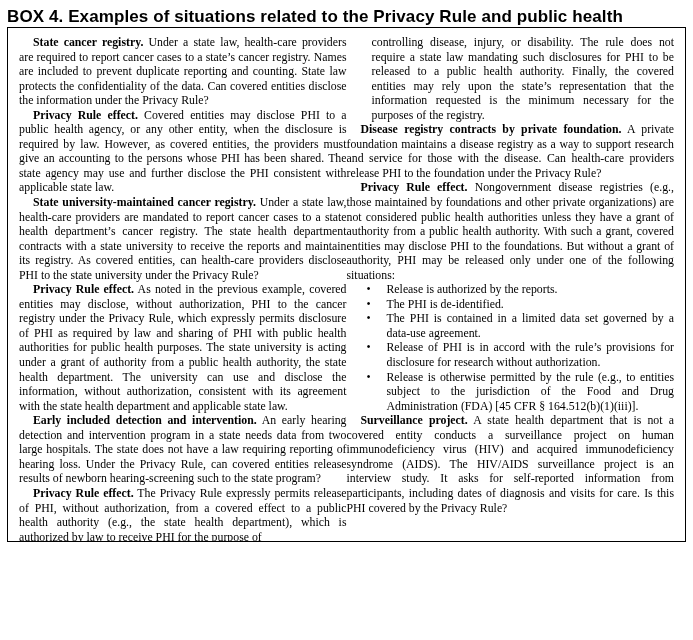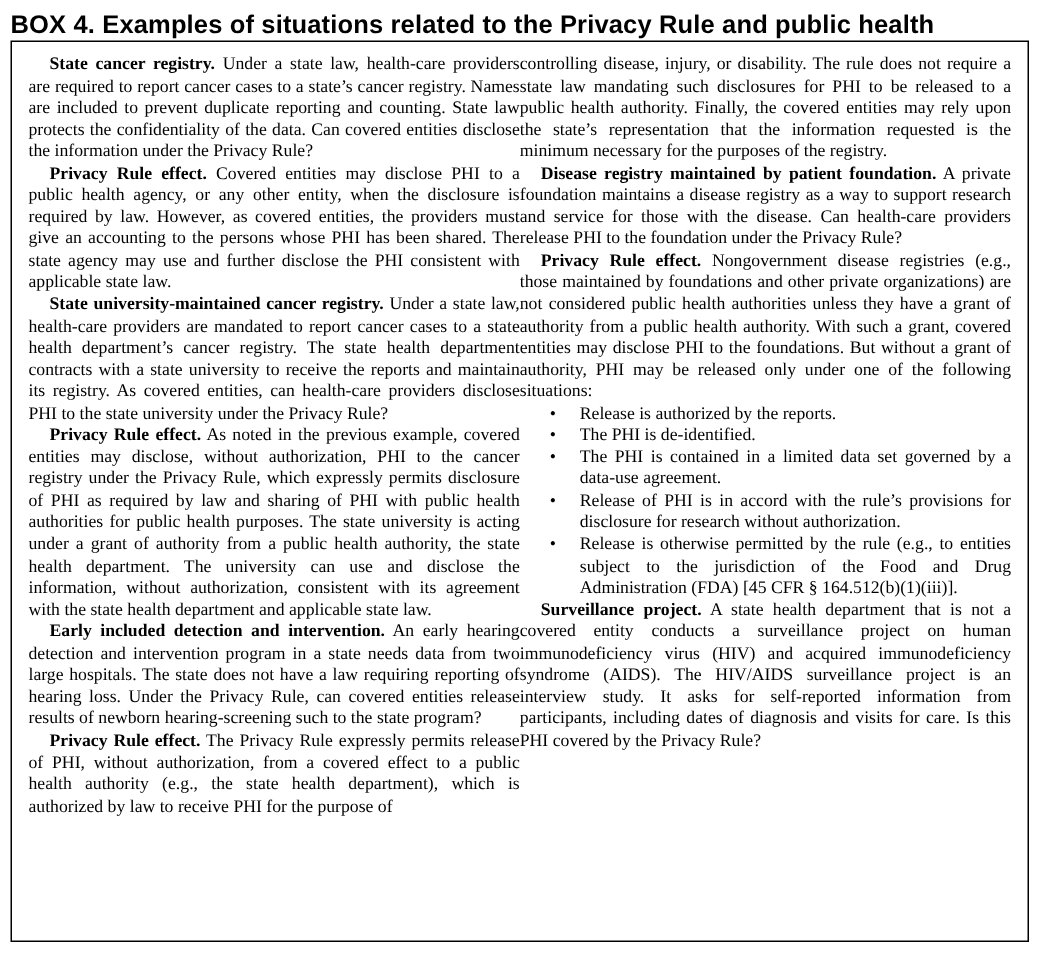--- a/index.html
+++ b/index.html
@@ -22,21 +22,21 @@
     font-weight: bold;
     font-size: 17px;
     letter-spacing: 0.1px;
     white-space: nowrap;
   }
   .box {
     position: absolute;
     left: 7px;
     top: 27px;
     width: 679px;
-    height: 601px;
+    height: 515px;
     border: 1px solid #000000;
     box-sizing: border-box;
     padding: 7px 11px 6px 11px;
     display: flex;
     gap: 0;
     overflow: hidden;
   }
   .col {
     flex: 1 1 0;
     min-width: 0;
@@ -45,20 +45,21 @@
     line-height: 14.55px;
     hyphens: auto;
     -webkit-hyphens: auto;
   }
   .para {
     margin: 0;
     text-indent: 14px;
   }
   .para.no-indent {
     text-indent: 0;
+    margin-left: 25px;
   }
   .lead {
     font-weight: bold;
   }
   ul.bullets {
     margin: 0;
     padding: 0 0 0 40px;
     list-style: none;
   }
   ul.bullets li {
@@ -82,21 +83,21 @@
     <p class="para"><b class="lead">State cancer registry.</b> <span>Under a state law, health-care providers are required to report cancer cases to a state’s cancer registry. Names are included to prevent duplicate reporting and counting. State law protects the confidentiality of the data. Can covered entities disclose the information under the Privacy Rule?</span></p>
     <p class="para"><b class="lead">Privacy Rule effect.</b> <span>Covered entities may disclose PHI to a public health agency, or any other entity, when the disclosure is required by law. However, as covered entities, the providers must give an accounting to the persons whose PHI has been shared. The state agency may use and further disclose the PHI consistent with applicable state law.</span></p>
     <p class="para"><b class="lead">State university-maintained cancer registry.</b> <span>Under a state law, health-care providers are mandated to report cancer cases to a state health department’s cancer registry. The state health department contracts with a state university to receive the reports and maintain its registry. As covered entities, can health-care providers disclose PHI to the state university under the Privacy Rule?</span></p>
     <p class="para"><b class="lead">Privacy Rule effect.</b> <span>As noted in the previous example, covered entities may disclose, without authorization, PHI to the cancer registry under the Privacy Rule, which expressly permits disclosure of PHI as required by law and sharing of PHI with public health authorities for public health purposes. The state university is acting under a grant of authority from a public health authority, the state health department. The university can use and disclose the information, without authorization, consistent with its agreement with the state health department and applicable state law.</span></p>
     <p class="para"><b class="lead">Early included detection and intervention.</b> <span>An early hearing detection and intervention program in a state needs data from two large hospitals. The state does not have a law requiring reporting of hearing loss. Under the Privacy Rule, can covered entities release results of newborn hearing-screening such to the state program?</span></p>
     <p class="para"><b class="lead">Privacy Rule effect.</b> <span>The Privacy Rule expressly permits release of PHI, without authorization, from a covered effect to a public health authority (e.g., the state health department), which is authorized by law to receive PHI for the purpose of</span></p>
   </div>
 
   <div class="col">
     <p class="para no-indent"><span>controlling disease, injury, or disability. The rule does not require a state law mandating such disclosures for PHI to be released to a public health authority. Finally, the covered entities may rely upon the state’s representation that the information requested is the minimum necessary for the purposes of the registry.</span></p>
-    <p class="para"><b class="lead">Disease registry maintained by patient foundation.</b> <span>A private foundation maintains a disease registry as a way to support research and service for those with the disease. Can health-care providers release PHI to the foundation under the Privacy Rule?</span></p>
+    <p class="para"><b class="lead">Disease registry contracts by private foundation.</b> <span>A private foundation maintains a disease registry as a way to support research and service for those with the disease. Can health-care providers release PHI to the foundation under the Privacy Rule?</span></p>
     <p class="para"><b class="lead">Privacy Rule effect.</b> <span>Nongovernment disease registries (e.g., those maintained by foundations and other private organizations) are not considered public health authorities unless they have a grant of authority from a public health authority. With such a grant, covered entities may disclose PHI to the foundations. But without a grant of authority, PHI may be released only under one of the following situations:</span></p>
     <ul class="bullets">
       <li><span class="bullet-glyph">•</span><span>Release is authorized by the reports.</span></li>
       <li><span class="bullet-glyph">•</span><span>The PHI is de-identified.</span></li>
       <li><span class="bullet-glyph">•</span><span>The PHI is contained in a limited data set governed by a data-use agreement.</span></li>
       <li><span class="bullet-glyph">•</span><span>Release of PHI is in accord with the rule’s provisions for disclosure for research without authorization.</span></li>
       <li><span class="bullet-glyph">•</span><span>Release is otherwise permitted by the rule (e.g., to entities subject to the jurisdiction of the Food and Drug Administration (FDA) [45 CFR § 164.512(b)(1)(iii)].</span></li>
     </ul>
     <p class="para"><b class="lead">Surveillance project.</b> <span>A state health department that is not a covered entity conducts a surveillance project on human immunodeficiency virus (HIV) and acquired immunodeficiency syndrome (AIDS). The HIV/AIDS surveillance project is an interview study. It asks for self-reported information from participants, including dates of diagnosis and visits for care. Is this PHI covered by the Privacy Rule?</span></p>
   </div>

